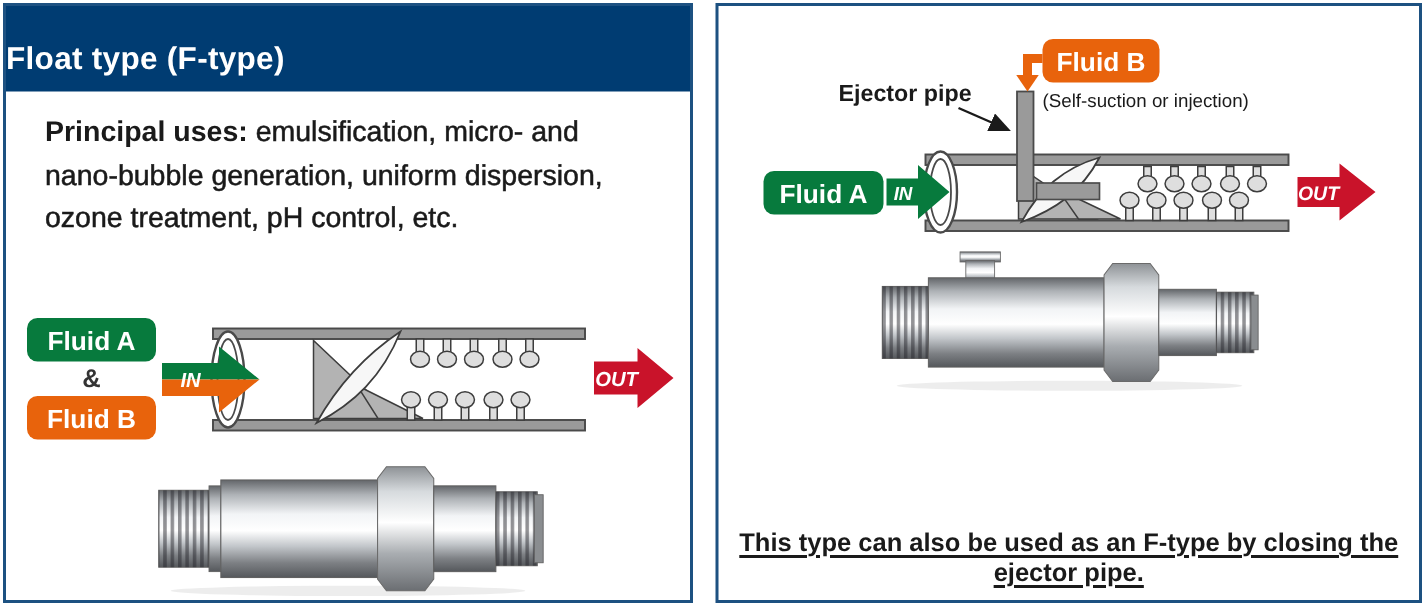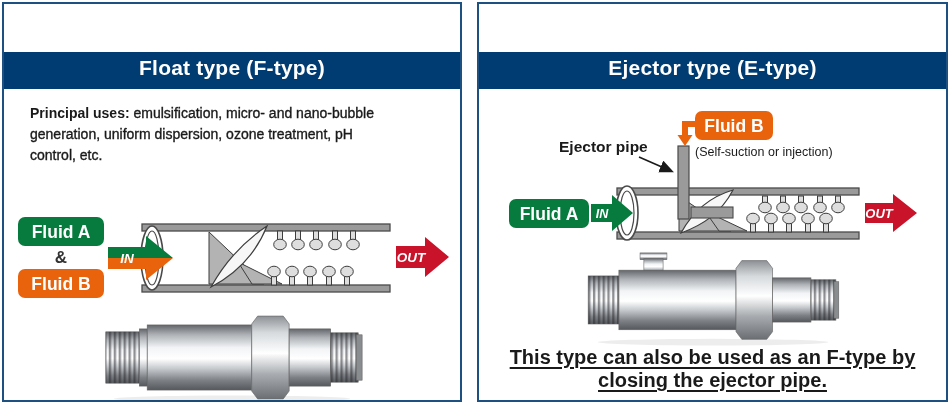--- a/index.html
+++ b/index.html
@@ -1,31 +1,31 @@
 <!DOCTYPE html>
 <html><head>
 <meta charset="utf-8">
 <style>
   html,body{margin:0;padding:0;background:#ffffff;}
   body{width:950px;height:408px;position:relative;font-family:"Liberation Sans",sans-serif;color:#1a1a1a;overflow:hidden;}
   .panel{position:absolute;top:2px;height:400px;border:2px solid #1d5181;background:#fff;box-sizing:border-box;}
   .panel-left{left:2px;width:460px;}
   .panel-right{left:477px;width:471px;}
-  .panel-header{background:#003c72;color:#fff;text-align:center;font-weight:bold;font-size:21px;padding:4px 0 9px;letter-spacing:.2px;margin-top:48px;}
-  .uses{font-size:14px;line-height:1.5;margin:14px 0 0 26px;}
+  .panel-header{background:#003c72;color:#fff;font-weight:bold;font-size:21px;padding:24px 0 9px;letter-spacing:.2px;}
+  .uses{font-size:19px;line-height:1.5;margin:14px 0 0 26px;}
   .uses-label{font-weight:bold;}
   .uses-rest{font-weight:normal;-webkit-text-stroke:0.35px #1a1a1a;}
   .panel-left .uses{max-width:372px;}
   .panel-right .uses{max-width:432px;}
   .diagram{display:block;}
   .diagram-left{margin:46px 0 0 8px;}
   .diagram-right{margin:18px 0 0 2px;}
   .photo{display:block;margin:4px auto 0;}
   .photo-right{margin-top:-16px;}
-  .footnote{position:absolute;left:0;right:0;bottom:8px;text-align:center;font-weight:bold;font-size:20px;text-decoration:underline;text-decoration-thickness:1.5px;text-underline-offset:3px;}
+  .footnote{position:absolute;left:0;right:0;bottom:8px;text-align:center;font-weight:bold;font-size:17px;text-decoration:underline;text-decoration-thickness:1.5px;text-underline-offset:3px;}
   svg text{font-family:"Liberation Sans",sans-serif;}
 </style>
 </head>
 <body>
 
 <div class="panel panel-left">
   <div class="panel-header">Float type (F-type)</div>
 
   <p class="uses"><span class="uses-label">Principal uses:</span><span class="uses-rest"> emulsification, micro- and nano-bubble generation, uniform dispersion, ozone treatment, pH control, etc.</span></p>
 
@@ -121,21 +121,20 @@
     <rect x="54" y="13" width="106" height="66" fill="url(#cG)" stroke="#606060" stroke-width="0.7"></rect>
     <polygon points="166,4 192,4 198,12 198,80 192,88 166,88 160,80 160,12" fill="url(#nG)" stroke="#6a6a6a" stroke-width="0.7"></polygon>
     <rect x="198" y="17" width="42" height="58" fill="url(#cG)" stroke="#606060" stroke-width="0.7"></rect>
     <rect x="240" y="21" width="28" height="50" fill="url(#cG)" stroke="#606060" stroke-width="0.7"></rect>
     <rect x="240" y="21" width="28" height="50" fill="url(#thr)"></rect>
     <rect x="266" y="23" width="6" height="46" fill="#8a8d90" stroke="#606060" stroke-width="0.6"></rect>
   </svg>
 </div>
 
 <div class="panel panel-right">
-  <div class="panel-header">Ejector type (E-type)</div>
 
 
   <svg class="diagram diagram-right" width="460" height="160" viewBox="0 0 460 160">
     <defs>
       <marker id="arrowM" markerWidth="9" markerHeight="8" refX="7" refY="4" orient="auto">
         <polygon points="0,0 9,4 0,8" fill="#1a1a1a"></polygon>
       </marker>
     </defs>
 
     <g>

